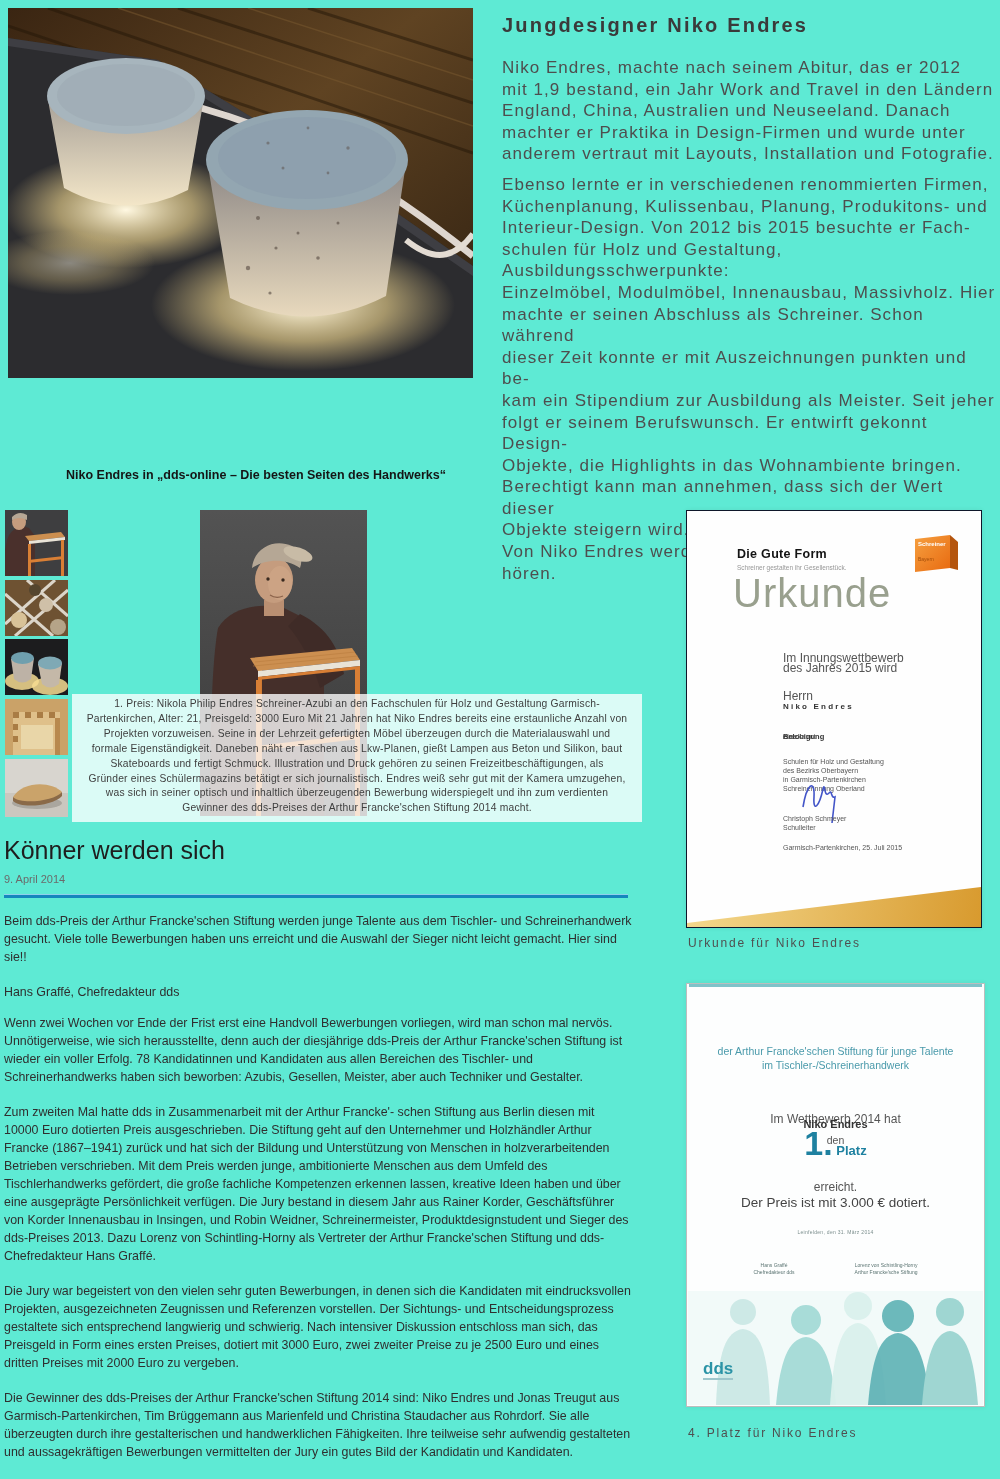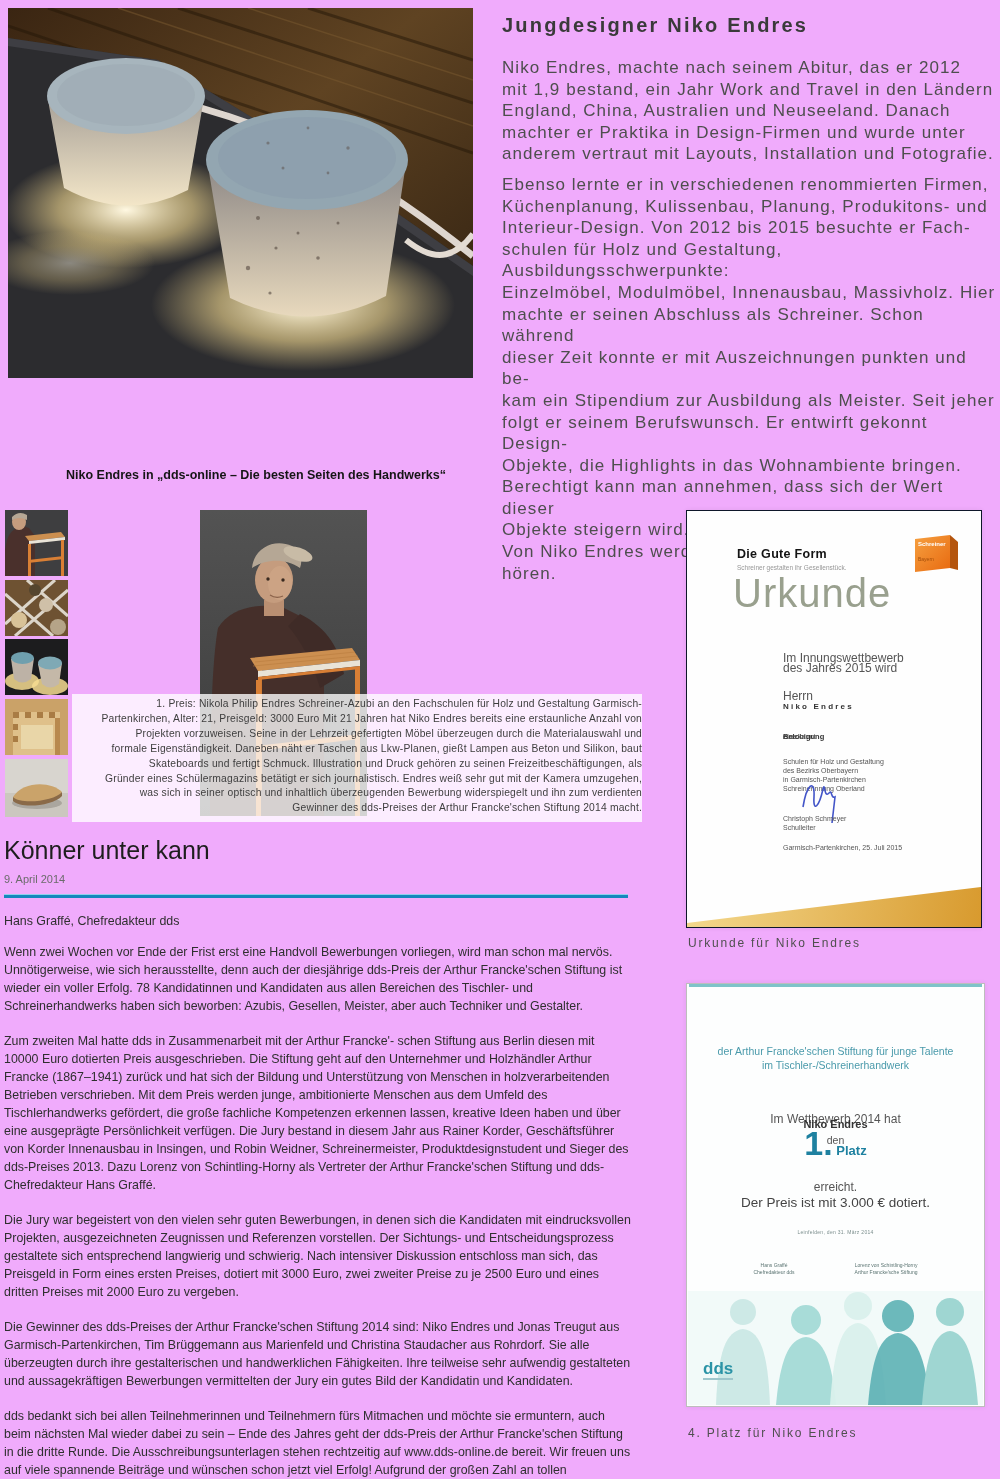--- a/index.html
+++ b/index.html
@@ -1,17 +1,17 @@
 <!DOCTYPE html>
 <html><head>
 <meta charset="utf-8">
 <style>
   html,body { margin:0; padding:0; background:#fff; }
   .page {
-    position:relative; width:1000px; height:1479px; background:#f0abfc;
+    position:relative; width:1000px; height:1479px; background:#5eead4;
     font-family:"Liberation Sans", sans-serif; overflow:hidden; color:#333;
   }
   
   .lamps-photo { position:absolute; left:8px; top:8px; width:465px; height:370px; }
   .article { position:absolute; left:502px; top:14px; width:496px; }
   .article h1 { font-size:20px; font-weight:bold; letter-spacing:2.2px; color:#3a3a3a; margin:0 0 20px 0; }
   .article p { font-size:17px; line-height:21.6px; letter-spacing:1.05px; color:#4e4e4e; white-space:pre-line; margin:0 0 9px 0; }
 
   .subheading { position:absolute; left:22px; top:468px; font-size:12.5px; font-weight:bold; color:#151515;margin-left:44px; }
 
@@ -21,21 +21,21 @@
   #thumb1 { top:510px; height:66px; }
   #thumb2 { top:580px; height:56px; }
   #thumb3 { top:639px; height:56px; }
   #thumb4 { top:699px; height:56px; }
   #thumb5 { top:759px; height:58px; }
 
   .portrait { position:absolute; left:200px; top:510px; width:167px; height:306px; }
 
   .photo-caption {
     position:absolute; left:72px; top:694px; width:570px; z-index:5;
-    text-align:right; font-size:10.3px; line-height:14.9px; letter-spacing:0.2px;
+    text-align:center; font-size:10.3px; line-height:14.9px; letter-spacing:0.2px;
     color:#3e3e3e; white-space:pre-line; background:rgba(255,255,255,0.78); padding:3px 0 6px;
   }
 
   
   .news { position:absolute; left:4px; top:836px; width:628px; }
   .news h2 { font-size:25px; font-weight:400; color:#1e1e1e; margin:0 0 8px 0; }
   .news .date { font-size:11px; color:#6b6b6b; margin:0 0 9px 0; }
   .news .rule { height:4px; width:624px; background:linear-gradient(to bottom,#8fd0ec 0 35%, #1487bd 35% 100%); margin-bottom:14px; }
   .news p { font-size:12.4px; line-height:18px; color:#2f2f2f; margin:0 0 17px 0; }
   .news p.byline { margin-bottom:13px; }
@@ -289,23 +289,24 @@
   <div class="photo-caption">1. Preis: Nikola Philip Endres Schreiner-Azubi an den Fachschulen für Holz und Gestaltung Garmisch-
 Partenkirchen, Alter: 21, Preisgeld: 3000 Euro Mit 21 Jahren hat Niko Endres bereits eine erstaunliche Anzahl von
 Projekten vorzuweisen. Seine in der Lehrzeit gefertigten Möbel überzeugen durch die Materialauswahl und
 formale Eigenständigkeit. Daneben näht er Taschen aus Lkw-Planen, gießt Lampen aus Beton und Silikon, baut
 Skateboards und fertigt Schmuck. Illustration und Druck gehören zu seinen Freizeitbeschäftigungen, als
 Gründer eines Schülermagazins betätigt er sich journalistisch. Endres weiß sehr gut mit der Kamera umzugehen,
 was sich in seiner optisch und inhaltlich überzeugenden Bewerbung widerspiegelt und ihn zum verdienten
 Gewinner des dds-Preises der Arthur Francke'schen Stiftung 2014 macht.</div>
 
   <div class="news">
-    <h2>Könner unter kann</h2>
+    <h2>Könner werden sich</h2>
     <div class="date">9. April 2014</div>
     <div class="rule"></div>
+    <p>Beim dds-Preis der Arthur Francke'schen Stiftung werden junge Talente aus dem Tischler- und Schreinerhandwerk gesucht. Viele tolle Bewerbungen haben uns erreicht und die Auswahl der Sieger nicht leicht gemacht. Hier sind sie!!</p>
     <p class="byline">Hans Graffé, Chefredakteur dds</p>
     <p>Wenn zwei Wochen vor Ende der Frist erst eine Handvoll Bewerbungen vorliegen, wird man schon mal nervös. Unnötigerweise, wie sich herausstellte, denn auch der diesjährige dds-Preis der Arthur Francke'schen Stiftung ist wieder ein voller Erfolg. 78 Kandidatinnen und Kandidaten aus allen Bereichen des Tischler- und Schreinerhandwerks haben sich beworben: Azubis, Gesellen, Meister, aber auch Techniker und Gestalter.</p>
     <p>Zum zweiten Mal hatte dds in Zusammenarbeit mit der Arthur Francke'- schen Stiftung aus Berlin diesen mit 10000 Euro dotierten Preis ausgeschrieben. Die Stiftung geht auf den Unternehmer und Holzhändler Arthur Francke (1867–1941) zurück und hat sich der Bildung und Unterstützung von Menschen in holzverarbeitenden Betrieben verschrieben. Mit dem Preis werden junge, ambitionierte Menschen aus dem Umfeld des Tischlerhandwerks gefördert, die große fachliche Kompetenzen erkennen lassen, kreative Ideen haben und über eine ausgeprägte Persönlichkeit verfügen. Die Jury bestand in diesem Jahr aus Rainer Korder, Geschäftsführer von Korder Innenausbau in Insingen, und Robin Weidner, Schreinermeister, Produktdesignstudent und Sieger des dds-Preises 2013. Dazu Lorenz von Schintling-Horny als Vertreter der Arthur Francke'schen Stiftung und dds-Chefredakteur Hans Graffé.</p>
     <p>Die Jury war begeistert von den vielen sehr guten Bewerbungen, in denen sich die Kandidaten mit eindrucksvollen Projekten, ausgezeichneten Zeugnissen und Referenzen vorstellen. Der Sichtungs- und Entscheidungsprozess gestaltete sich entsprechend langwierig und schwierig. Nach intensiver Diskussion entschloss man sich, das Preisgeld in Form eines ersten Preises, dotiert mit 3000 Euro, zwei zweiter Preise zu je 2500 Euro und eines dritten Preises mit 2000 Euro zu vergeben.</p>
     <p>Die Gewinner des dds-Preises der Arthur Francke'schen Stiftung 2014 sind: Niko Endres und Jonas Treugut aus Garmisch-Partenkirchen, Tim Brüggemann aus Marienfeld und Christina Staudacher aus Rohrdorf. Sie alle überzeugten durch ihre gestalterischen und handwerklichen Fähigkeiten. Ihre teilweise sehr aufwendig gestalteten und aussagekräftigen Bewerbungen vermittelten der Jury ein gutes Bild der Kandidatin und Kandidaten.</p>
     <p>dds bedankt sich bei allen Teilnehmerinnen und Teilnehmern fürs Mitmachen und möchte sie ermuntern, auch beim nächsten Mal wieder dabei zu sein – Ende des Jahres geht der dds-Preis der Arthur Francke'schen Stiftung in die dritte Runde. Die Ausschreibungsunterlagen stehen rechtzeitig auf www.dds-online.de bereit. Wir freuen uns auf viele spannende Beiträge und wünschen schon jetzt viel Erfolg! Aufgrund der großen Zahl an tollen Bewerbungen starten wir im kommenden Heft (dds 5/2014) mit einer Serie »Best of dds-Preis« und stellen weitere Wettbewerbsteilnehmer exklusiv vor.</p>
 
   </div>
 
   <div class="urkunde">

